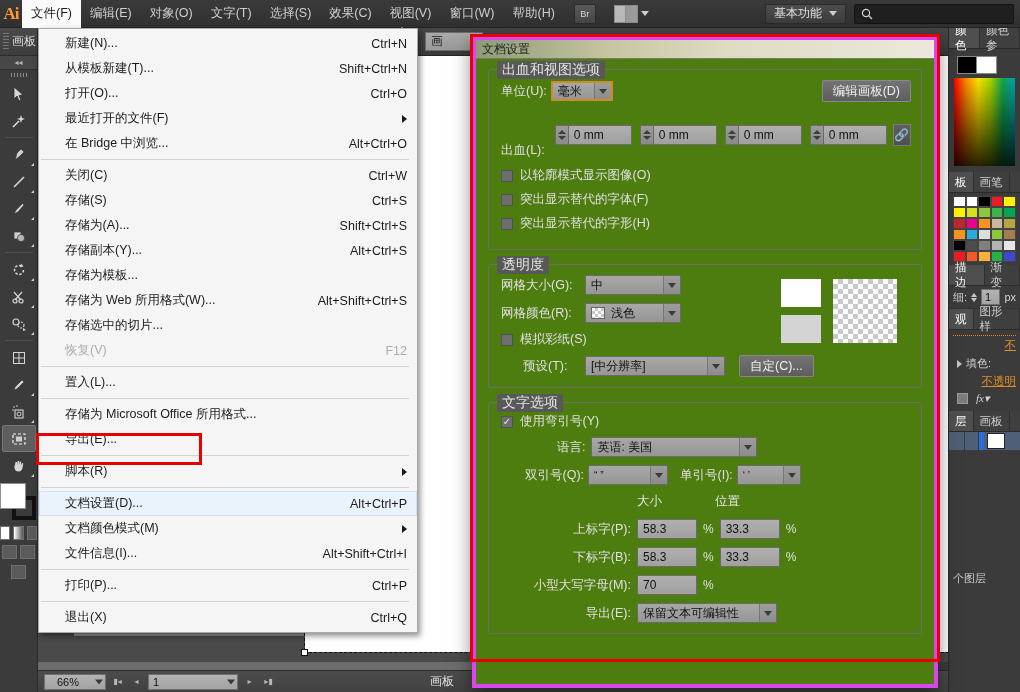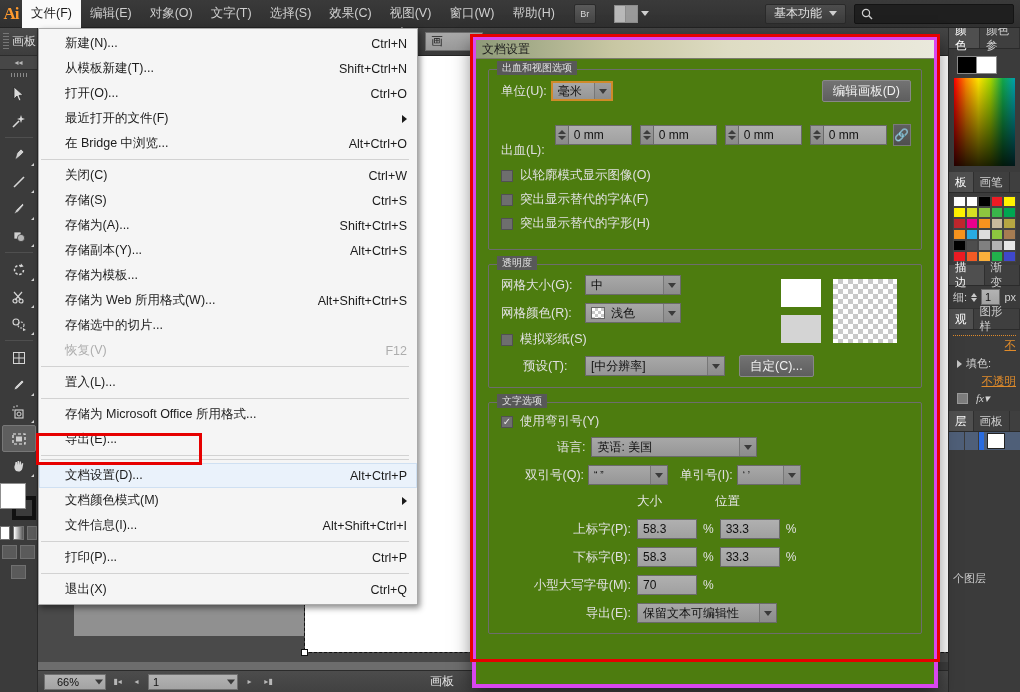--- a/index.html
+++ b/index.html
@@ -257,21 +257,21 @@
     color:#1b1b1b;font-size:12px;
     border-bottom:1px solid #7a7a6c;
   }
   .dlg-body{ padding:10px 12px; }
   .group{
     border:1px solid #6d6d6d;border-radius:2px;padding:10px 10px 10px 12px;
     position:relative;margin-bottom:14px;
   }
   .group > .legend{
     position:absolute;top:-9px;left:8px;background:#585858;padding:0 5px;
-    font-size:10px;color:#e3e3e3;
+    font-size:14px;color:#e3e3e3;
   }
   .row{ display:flex;align-items:center;margin-bottom:8px; }
   .lbl{ font-size:12.5px;color:#e0e0e0;white-space:nowrap; }
   .select{
     height:20px;background:linear-gradient(#a8a8a8,#969696);border:1px solid #6a6a6a;
     display:flex;align-items:center;color:#111;font-size:12px;padding-left:5px;position:relative;
   }
   .select.hlsel{ border:2px solid #d08a2a; }
   .select .arrowbox{
     position:absolute;right:0;top:0;bottom:0;width:17px;
@@ -673,20 +673,24 @@
         <span>置入(L)...</span>
       </div>
       <div class="dd-sep"></div>
       <div class="dd-item">
         <span>存储为 Microsoft Office 所用格式...</span>
       </div>
       <div class="dd-item">
         <span>导出(E)...</span>
       </div>
       <div class="dd-sep"></div>
+      <div class="dd-item">
+        <span>脚本(R)</span>
+        <i class="subarrow"></i>
+      </div>
       <div class="dd-sep"></div>
       <div class="dd-item hl">
         <span>文档设置(D)...</span>
         <span class="acc">Alt+Ctrl+P</span>
       </div>
       <div class="dd-item">
         <span>文档颜色模式(M)</span>
         <i class="subarrow"></i>
       </div>
       <div class="dd-item">

